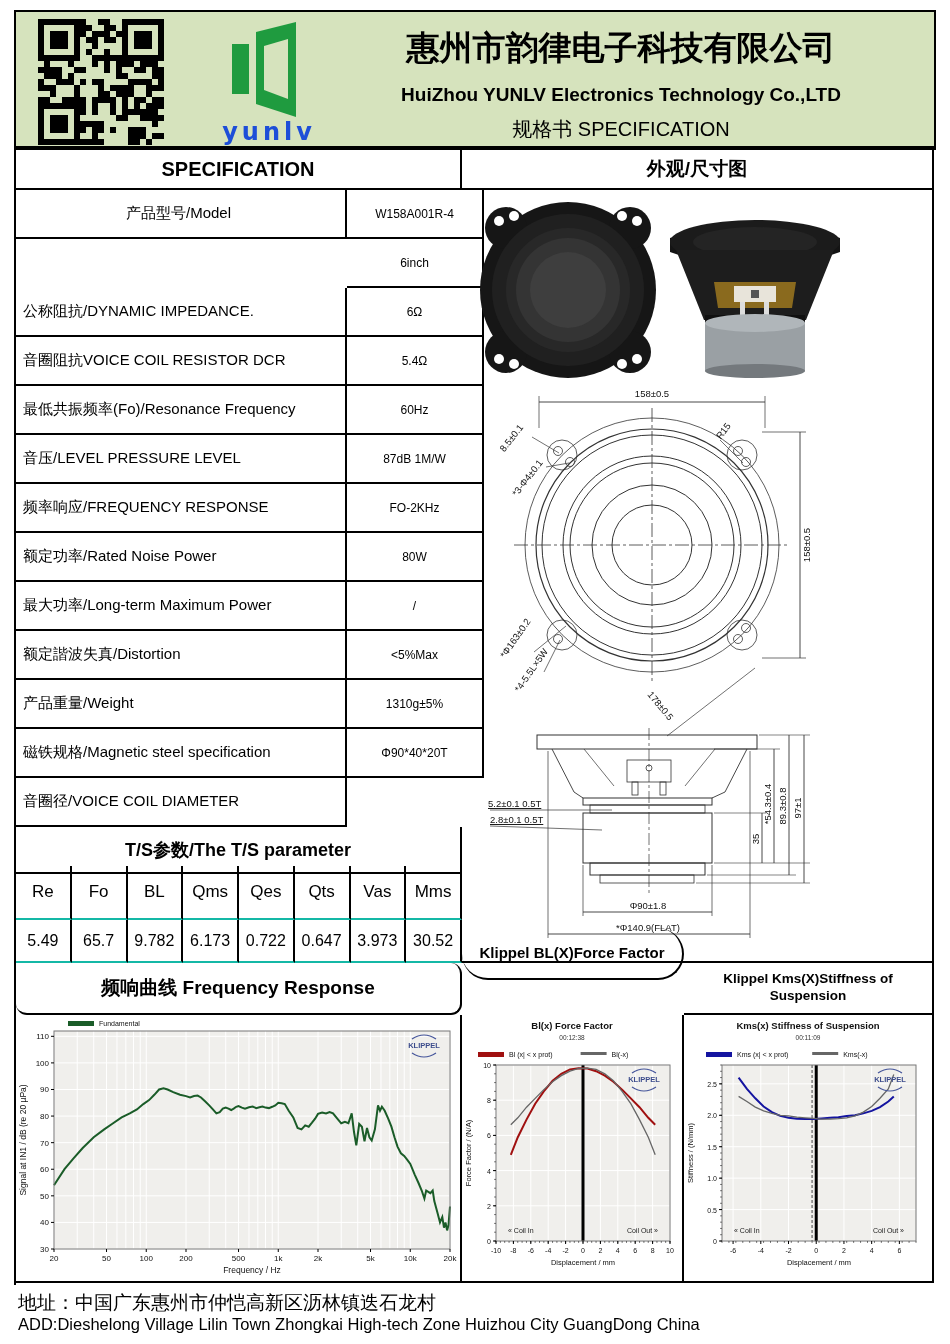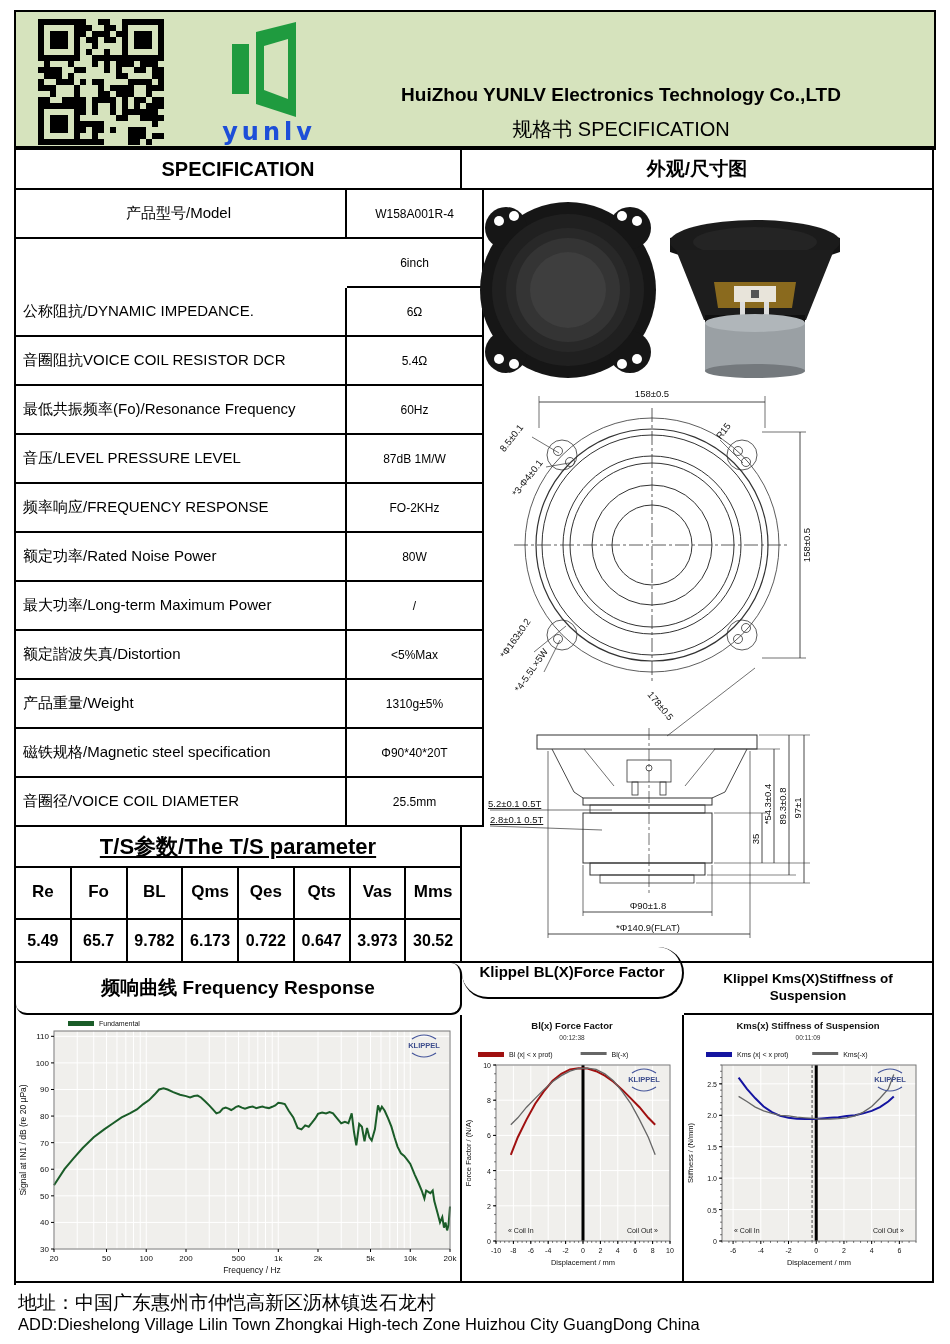--- a/index.html
+++ b/index.html
@@ -22,30 +22,30 @@
     border-top:2px solid #000;border-left:2px solid #000;box-sizing:border-box;}
   .cell{position:absolute;border-right:2px solid #000;border-bottom:2px solid #000;box-sizing:border-box;
     display:flex;align-items:center;justify-content:center;}
   .spec-title{left:0;top:0;width:446px;height:40px;font-size:20px;font-weight:bold;}
   .draw-title{left:446px;top:0;width:472px;height:40px;font-size:19px;font-weight:bold;}
   .lbl{position:absolute;left:0;width:331px;height:49px;border-right:2px solid #000;border-bottom:2px solid #000;
     box-sizing:border-box;display:flex;align-items:center;padding:0 4px 0 7px;font-size:15px;}
   .lbl.c{justify-content:center;padding-left:0;}
   .val{position:absolute;left:331px;width:137px;height:49px;border-right:2px solid #000;border-bottom:2px solid #000;
     box-sizing:border-box;display:flex;align-items:center;justify-content:center;font-size:12px;overflow:hidden;white-space:nowrap;}
-  .ts-title{left:0;top:677px;width:446px;height:41px;font-size:22px;font-weight:bold;text-decoration:underline;}
+  .ts-title{left:0;top:677px;width:446px;height:47px;font-size:18px;font-weight:bold;}
   .ts-row{position:absolute;left:0;width:446px;display:flex;}
-  .ts-cell{flex:1 1 0;border-right:2px solid #000;border-bottom:2px solid #000000;box-sizing:border-box;
-    display:flex;align-items:center;justify-content:center;font-weight:bold;}
+  .ts-cell{flex:1 1 0;border-right:2px solid #000;border-bottom:2px solid #14b8a6;box-sizing:border-box;
+    display:flex;align-items:center;justify-content:center;}
   .ts-head{height:54px;font-size:17px;}
   .ts-valr{height:43px;font-size:16px;}
   .right-content{left:446px;top:40px;width:472px;height:773px;display:block;}
   .chart-head{font-weight:bold;text-align:center;line-height:1.25;}
   .ch-left{left:0;top:813px;width:446px;height:52px;font-size:19px;border-radius:11px;}
-  .ch-mid{left:446px;top:797px;width:222px;height:52px;font-size:15px;padding:4px 14px;border-radius:26px;}
+  .ch-mid{left:446px;top:778px;width:222px;height:52px;font-size:15px;padding:4px 14px;border-radius:26px;}
   .ch-right{left:668px;top:813px;width:250px;height:52px;font-size:13.5px;padding:16px 26px;}
   .chart-cell{display:block;background:#fff;}
   .cc-left{left:0;top:865px;width:446px;height:268px;}
   .cc-mid{left:446px;top:865px;width:222px;height:268px;}
   .cc-right{left:668px;top:865px;width:250px;height:268px;}
 
   .footer-cn{position:absolute;left:18px;top:1290px;font-size:19px;}
   .footer-en{position:absolute;left:18px;top:1315px;font-size:16.5px;}
 
   svg text{font-family:"Liberation Sans","DejaVu Sans",sans-serif;}
@@ -218,20 +218,21 @@
         <rect x="12" y="96" width="18" height="18" fill="#000"></rect>
       </svg>
     <div class="logo-wrap">
       <svg width="130" height="95" viewBox="0 0 130 95">
         <rect x="28" y="22" width="17" height="50" fill="#1f9b3f"></rect>
         <polygon points="52,10 92,0 92,95 52,82" fill="#1f9b3f"></polygon>
         <polygon points="60,24 84,17 84,77 60,68" fill="#d6e3bd"></polygon>
       </svg>
       <div class="logo-text">yunlv</div>
     </div>
+    <div class="co-cn">惠州市韵律电子科技有限公司</div>
     <div class="co-en">HuiZhou YUNLV Electronics Technology Co.,LTD</div>
     <div class="doc-type">规格书  SPECIFICATION</div>
   </div>
 
   <div class="main">
 
     <div class="cell spec-title">SPECIFICATION</div>
     <div class="cell draw-title">外观/尺寸图</div>
 
     <div class="lbl c" style="top:40px">产品型号/Model</div>
@@ -251,21 +252,20 @@
       <div class="val" style="top:383px">80W</div>
     <div class="lbl" style="top:432px">最大功率/Long-term Maximum Power</div>
       <div class="val" style="top:432px">/</div>
     <div class="lbl" style="top:481px">额定諧波失真/Distortion</div>
       <div class="val" style="top:481px">&lt;5%Max</div>
     <div class="lbl" style="top:530px">产品重量/Weight</div>
       <div class="val" style="top:530px">1310g±5%</div>
     <div class="lbl" style="top:579px">磁铁规格/Magnetic steel specification</div>
       <div class="val" style="top:579px">Φ90*40*20T</div>
     <div class="lbl" style="top:628px">音圈径/VOICE COIL DIAMETER</div>
-      <div class="val" style="top:628px">25.5mm</div>
 
     <div class="cell ts-title">T/S参数/The T/S parameter</div>
     <div class="ts-row" style="top:716px">
       <div class="ts-cell ts-head">Re</div>
       <div class="ts-cell ts-head">Fo</div>
       <div class="ts-cell ts-head">BL</div>
       <div class="ts-cell ts-head">Qms</div>
       <div class="ts-cell ts-head">Qes</div>
       <div class="ts-cell ts-head">Qts</div>
       <div class="ts-cell ts-head">Vas</div>

